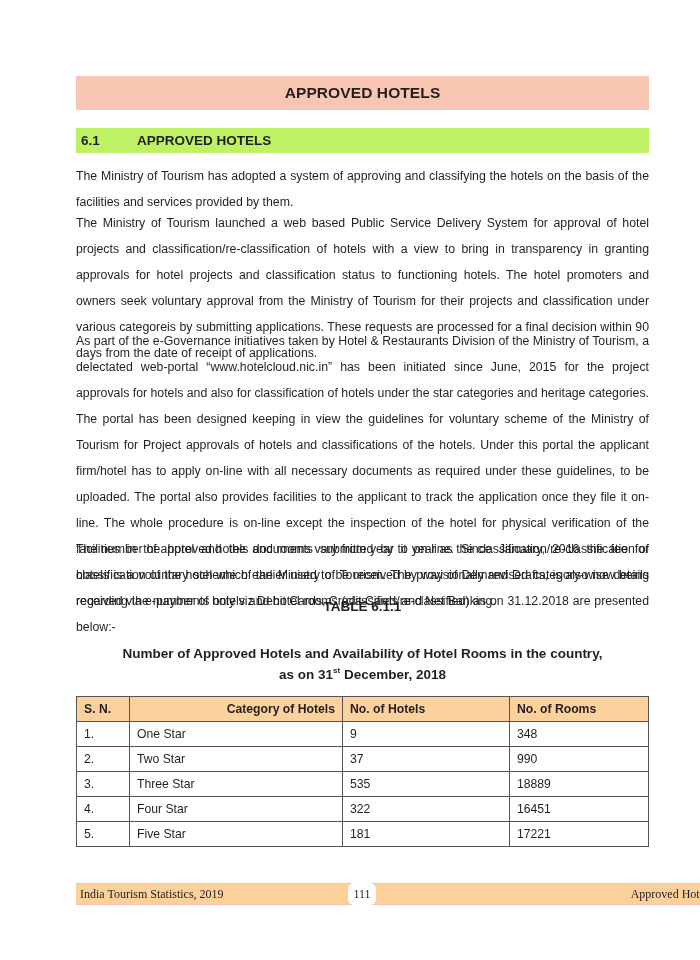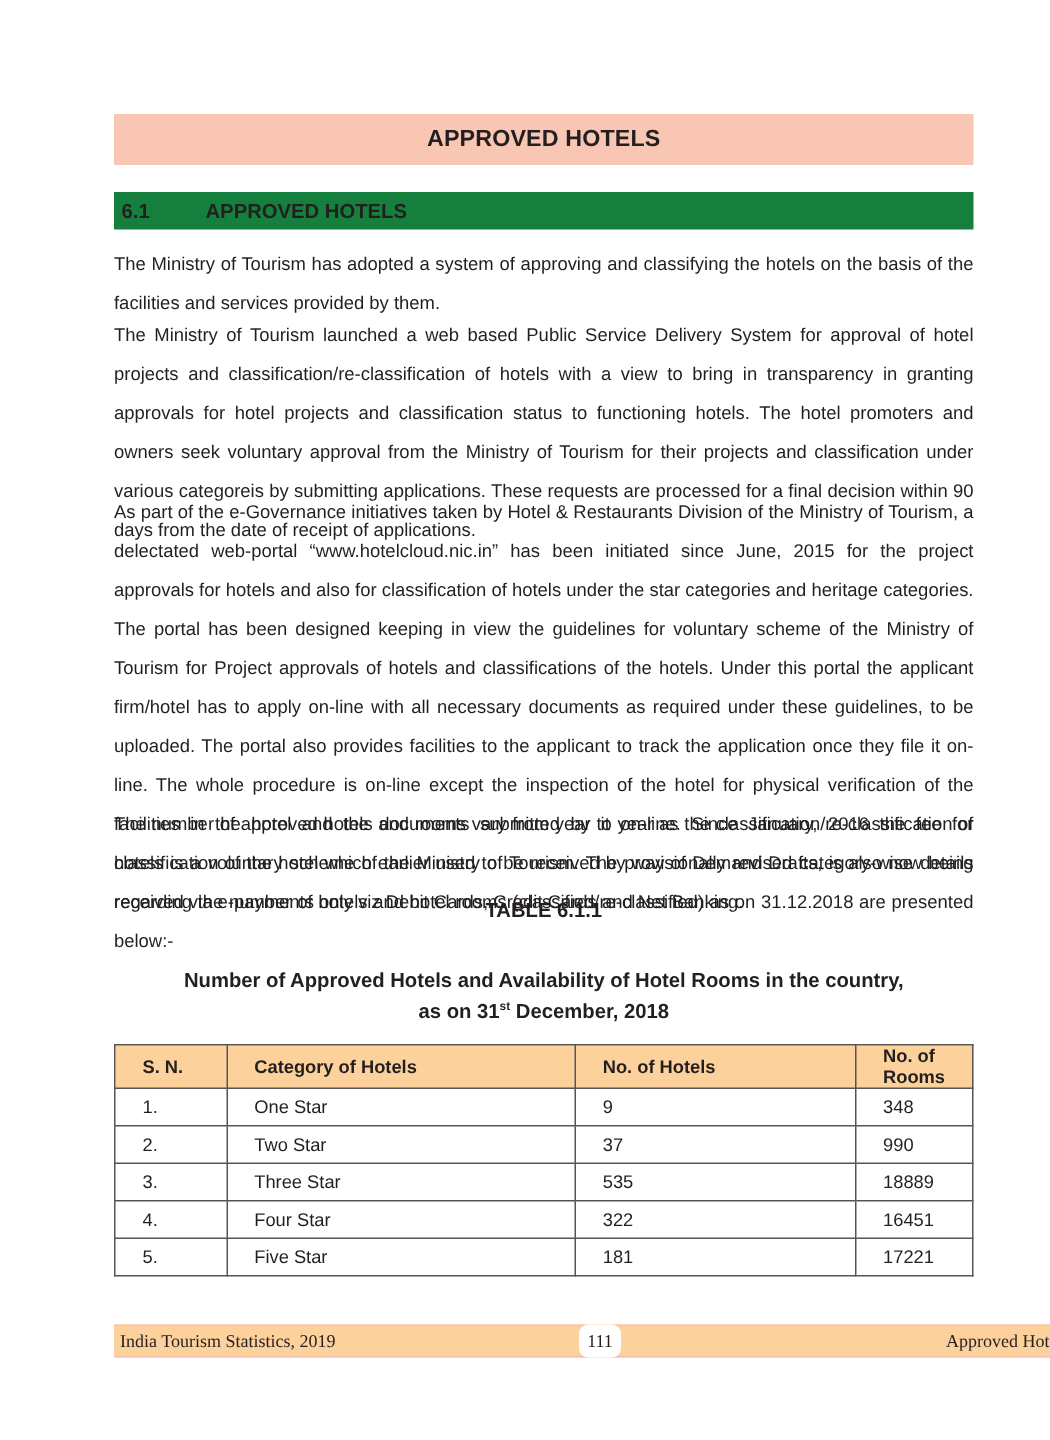--- a/index.html
+++ b/index.html
@@ -1,32 +1,32 @@
 <!DOCTYPE html>
 <html><head>
 <meta charset="utf-8">
 <style>
   html, body { margin: 0; padding: 0; background: #ffffff; }
   body { width: 700px; height: 960px; position: relative; font-family: "Liberation Sans", sans-serif; color: #231f20; overflow: hidden; }
   .page { position: absolute; left: 76px; top: 0; width: 573px; }
   .chapter-banner { position: absolute; top: 76px; left: 0; width: 573px; height: 34px; background: #f8c6b2; display: flex; align-items: center; justify-content: center; }
   .chapter-banner span { font-size: 15.5px; font-weight: bold; letter-spacing: 0.1px; }
-  .section-bar { position: absolute; top: 128px; left: 0; width: 573px; height: 25px; background: #15803d; display: flex; align-items: center; }
+  .section-bar { position: absolute; top: 128px; left: 0; width: 573px; height: 25px; background: #bef264; display: flex; align-items: center; }
   .section-bar .num { font-size: 13.5px; font-weight: bold; margin-left: 5px; width: 56px; }
   .section-bar .title { font-size: 13.5px; font-weight: bold; }
   .para { position: absolute; left: 0; width: 573px; font-size: 12.3px; line-height: 26px; text-align: justify; margin: 0; }
   .table-caption { position: absolute; left: 0; width: 573px; text-align: center; font-weight: bold; font-size: 13.5px; }
   table.hotels { position: absolute; top: 696px; left: 0; width: 573px; border-collapse: collapse; font-size: 12.2px; }
-  table.hotels th, table.hotels td { border: 1px solid #555; height: 24px; padding: 0 18px; }
+  table.hotels th, table.hotels td { border: 1px solid #555; height: 24px; padding: 0 7px; }
   table.hotels th { background: #fcd19b; font-weight: bold; text-align: left; }
   table.hotels th.c, table.hotels td.c { text-align: left; }
   .footer { position: absolute; top: 883px; left: 0; width: 641px; height: 20px; background: #fcd19b; border-top: 1px solid #f6c2b0; border-bottom: 1px solid #f6c2b0; font-family: "Liberation Serif", serif; font-size: 12px; }
   .footer .left { position: absolute; left: 4px; top: 3px; }
   .footer .right { position: absolute; right: 4px; top: 3px; }
-  .footer .pg { position: absolute; left: 272px; top: -1px; width: 28px; height: 22px; background: #fff; border-radius: 6px; text-align: center; line-height: 22px; margin-left: 38px; }
+  .footer .pg { position: absolute; left: 272px; top: -1px; width: 28px; height: 22px; background: #fff; border-radius: 6px; text-align: center; line-height: 22px; }
   sup { font-size: 8px; }
 </style>
 </head>
 <body>
 
 <div class="page">
   <div class="chapter-banner">
     <span>APPROVED HOTELS</span>
   </div>
 
@@ -41,21 +41,21 @@
   <p class="para" style="top:536px;">The number of approved hotels and rooms vary from year to year as the classification/re-classification of hotels is a voluntary scheme of the Ministry of Tourism. The provisionally revised category-wise details regarding the number of hotels and hotel rooms (classified/re-classified) as on 31.12.2018 are presented below:-</p>
 
   <div class="table-caption" style="top:599px;">TABLE 6.1.1</div>
   <div class="table-caption" style="top:646px;">Number of Approved Hotels and Availability of Hotel Rooms in the country,</div>
   <div class="table-caption" style="top:666px;"><span>as on 31</span><sup>st</sup><span> December, 2018</span></div>
 
   <table class="hotels">
     <thead>
       <tr>
         <th style="width:38px;">S. N.</th>
-        <th style="width:198px;">Category of Hotels</th>
+        <th style="width:198px;text-align:right;">Category of Hotels</th>
         <th class="c" style="width:152px;">No. of Hotels</th>
         <th class="c">No. of Rooms</th>
       </tr>
     </thead>
     <tbody>
       <tr>
         <td>1.</td>
         <td>One Star</td>
         <td class="c">9</td>
         <td class="c">348</td>

